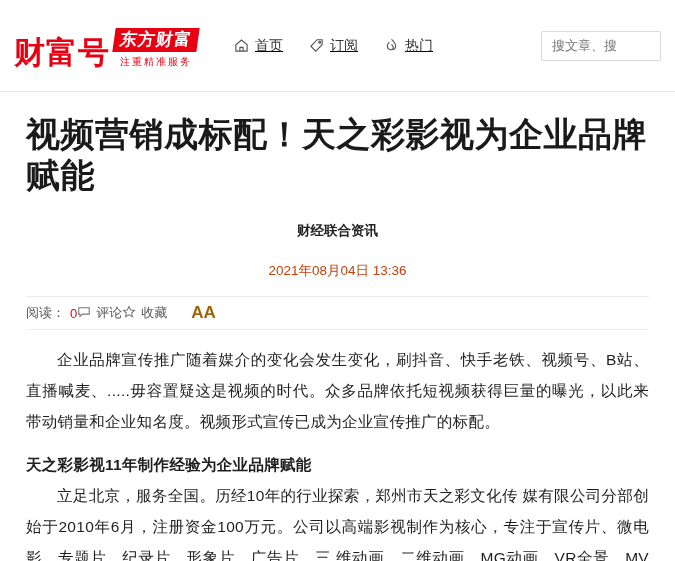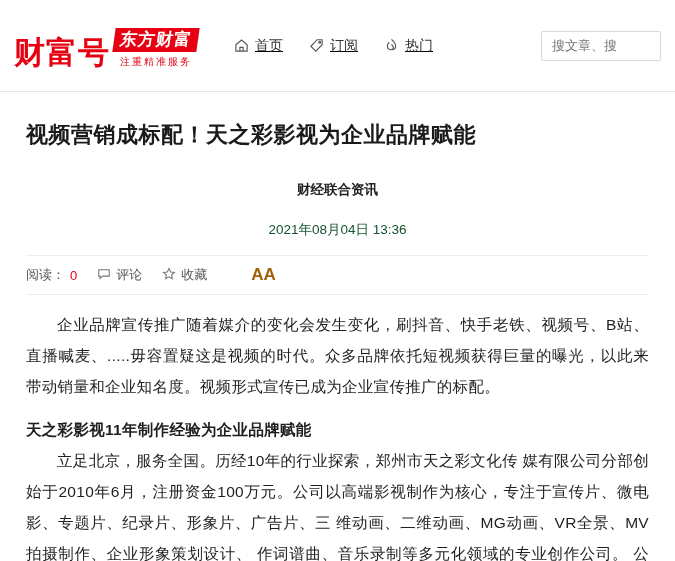--- a/index.html
+++ b/index.html
@@ -109,46 +109,45 @@
     font-family: "Liberation Sans", sans-serif;
   }
 
   
   .article {
     padding: 22px 26px 0 26px;
   }
   .title {
     font-family: "Liberation Sans", sans-serif;
     font-weight: bold;
-    font-size: 22px;
+    font-size: 34px;
     line-height: 41px;
     color: #1a1a1a;
     margin: 0 0 0 0;
     letter-spacing: 0.5px;
   }
   .meta {
     margin-top: 26px;
     display: flex;
     align-items: center;
     gap: 22px;
     font-size: 13.5px;
     color: #333333;
     flex-direction: column;
   }
   .meta-source { font-weight: bold; color: #222222; }
-  .meta-date { color: #14532d; }
+  .meta-date { color: #c2410c; }
 
   .toolbar {
     margin-top: 16px;
     border-top: 1px solid #ededed;
     border-bottom: 1px solid #ededed;
-    height: 40px;
-    display: flex;
-    align-items: center;
-    gap: 20px;
+    height: 34px;
+    display: flex;
+    align-items: center;
     font-size: 13px;
     color: #555555;
   }
   .toolbar .tb-item {
     display: flex;
     align-items: center;
     gap: 5px;
     cursor: pointer;
     white-space: nowrap;
   }

